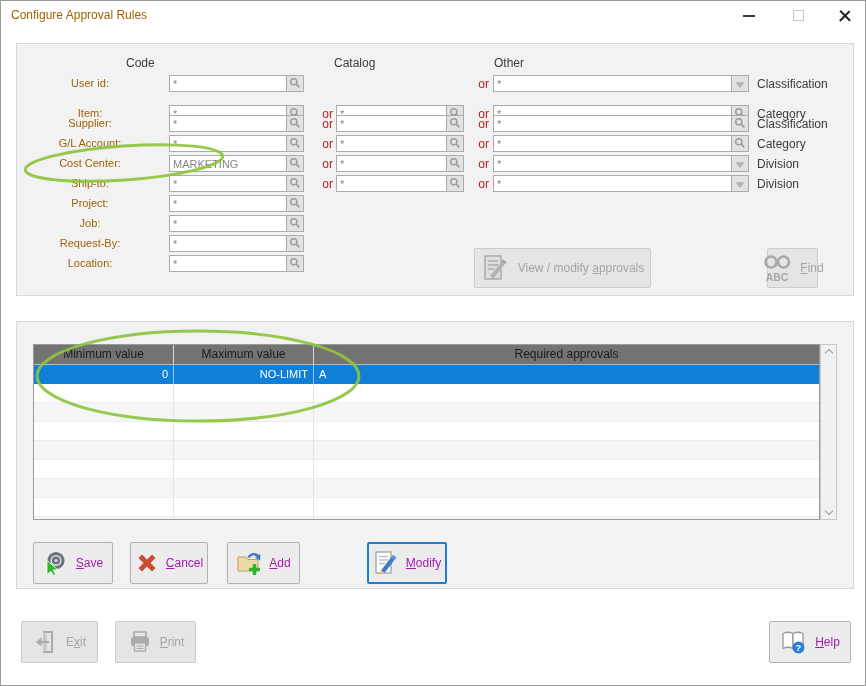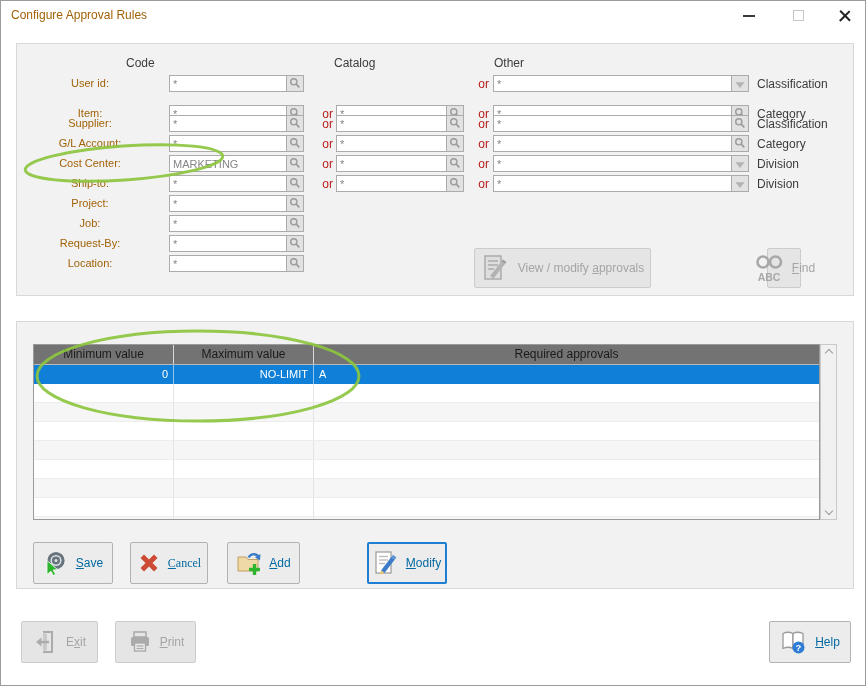--- a/index.html
+++ b/index.html
@@ -32,21 +32,21 @@
   .code-input{left:152px;width:118px;}
   .catalog-input{left:319px;width:111px;}
   .other-input{left:476px;width:239px;}
   .btn-mini{position:absolute;top:1px;width:18px;height:17px;border:1px solid #ababab;background:#e2e2e2;display:flex;align-items:center;justify-content:center;cursor:default;}
   .code-btn{left:269px;} .catalog-btn{left:429px;} .other-btn{left:714px;}
   .f-or{position:absolute;top:3px;width:24px;text-align:right;font-size:12px;color:#b91c1c;}
   .or1{left:292px;} .or2{left:448px;}
   .f-tag{position:absolute;left:740px;top:3px;font-size:12px;color:#3c3c3c;white-space:nowrap;}
   
   .btn{position:absolute;display:flex;align-items:center;justify-content:center;gap:7px;
-       background:#ececec;border:1px solid #b2b2b2;border-radius:2px;font-size:12px;color:#0369a1;
+       background:#ececec;border:1px solid #b2b2b2;border-radius:2px;font-size:12px;color:#a21caf;
        font-family:"Liberation Sans",sans-serif;padding:0 4px;cursor:default;}
   .btn .u{text-decoration:underline;}
   .btn.disabled{background:#e5e5e5;border-color:#cccccc;color:#a5a5a5;}
   .btn.focused{border:2px solid #1e7fd2;margin-left:44px;}
   .btn-icon{display:flex;align-items:center;}
   .btn-icon svg{display:block;}
   
   #grid{position:absolute;left:16px;top:22px;width:787px;height:176px;background:#fff;border:1px solid #9a9a9a;overflow:hidden;}
   .g-row{display:flex;height:19px;}
   .g-row.alt{background:#f6f6f6;}
@@ -291,21 +291,21 @@
               <line x1="7" y1="8" x2="17" y2="8"></line>
               <line x1="7" y1="12" x2="17" y2="12"></line>
               <line x1="7" y1="16" x2="13" y2="16"></line>
             </g>
             <path d="M9 23 L20.5 8.5 L24 11 L12.5 25.5 Z" fill="#b3b3b3"></path>
             <path d="M20.5 8.5 L22 6.5 L25.5 9 L24 11 Z" fill="#9e9e9e"></path>
           </svg>
         </span>
         <span class="btn-label">View / modify <span class="u">a</span>pprovals</span>
       </button>
-      <button class="btn disabled" style="left: 750px; top: 204px; width: 34px; height: 40px;">
+      <button class="btn disabled" style="left: 750px; top: 204px; width: 51px; height: 40px;">
         <span class="btn-icon">
           <svg width="32" height="30" viewBox="0 0 32 30">
             <circle cx="10" cy="9" r="5.5" fill="none" stroke="#a8a8a8" stroke-width="2.6"></circle>
             <circle cx="22.5" cy="9" r="5.5" fill="none" stroke="#a8a8a8" stroke-width="2.6"></circle>
             <line x1="15.5" y1="8" x2="17" y2="8" stroke="#a8a8a8" stroke-width="2"></line>
             <text x="16" y="27.5" font-size="10.5" font-weight="bold" fill="#a8a8a8" text-anchor="middle" font-family="Liberation Sans, sans-serif">ABC</text>
           </svg>
         </span>
         <span class="btn-label"><span class="u">F</span>ind</span>
       </button>
@@ -373,21 +373,21 @@
         <span class="btn-icon">
           <svg width="26" height="26" viewBox="0 0 26 26">
             <circle cx="13" cy="10.5" r="8.6" fill="#67747e"></circle>
             <circle cx="13" cy="10.5" r="4.8" fill="none" stroke="#dde1e4" stroke-width="1.5"></circle>
             <circle cx="13" cy="10.5" r="1.5" fill="#dde1e4"></circle>
             <path d="M4 10.5 L4 24.5 L8 21.3 L10.4 25.6 L12.6 24.3 L10.2 20 L14.8 19.8 Z" fill="#2db52d" stroke="#ffffff" stroke-width="0.8"></path>
           </svg>
         </span>
         <span class="btn-label"><span class="u">S</span>ave</span>
       </button>
-      <button class="btn" style="left: 113px; top: 220px; width: 78px; height: 42px; font-family: Liberation Serif, serif;">
+      <button class="btn" style="left: 113px; top: 220px; width: 78px; height: 42px;">
         <span class="btn-icon">
           <svg width="24" height="24" viewBox="0 0 24 24">
             <path d="M3.5 7 L7 3.5 L12 8.5 L17 3.5 L20.5 7 L15.5 12 L20.5 17 L17 20.5 L12 15.5 L7 20.5 L3.5 17 L8.5 12 Z" fill="#cd4a35"></path>
           </svg>
         </span>
         <span class="btn-label"><span class="u">C</span>ancel</span>
       </button>
       <button class="btn" style="left: 210px; top: 220px; width: 73px; height: 42px;">
         <span class="btn-icon">
           <svg width="26" height="26" viewBox="0 0 26 26">

